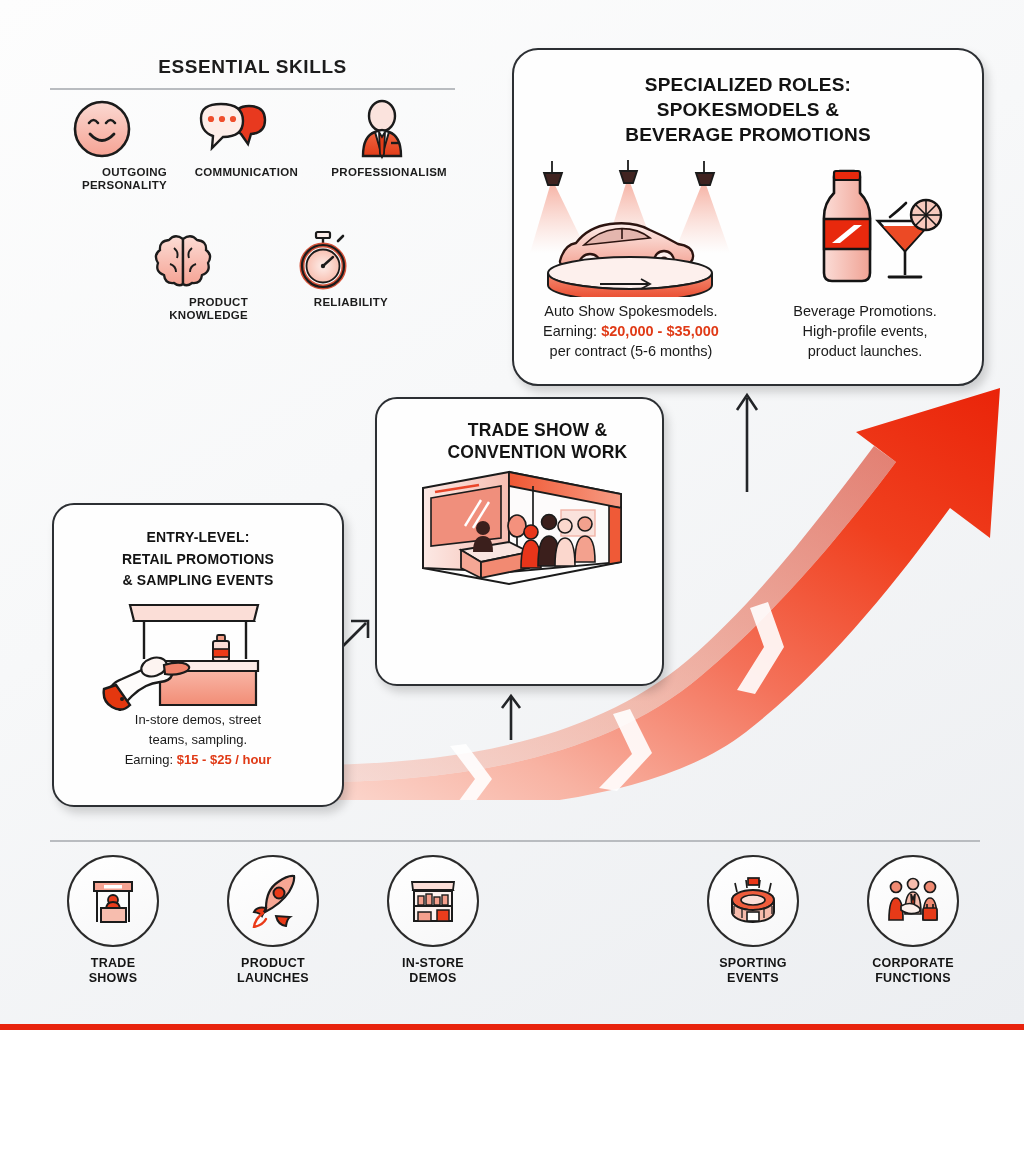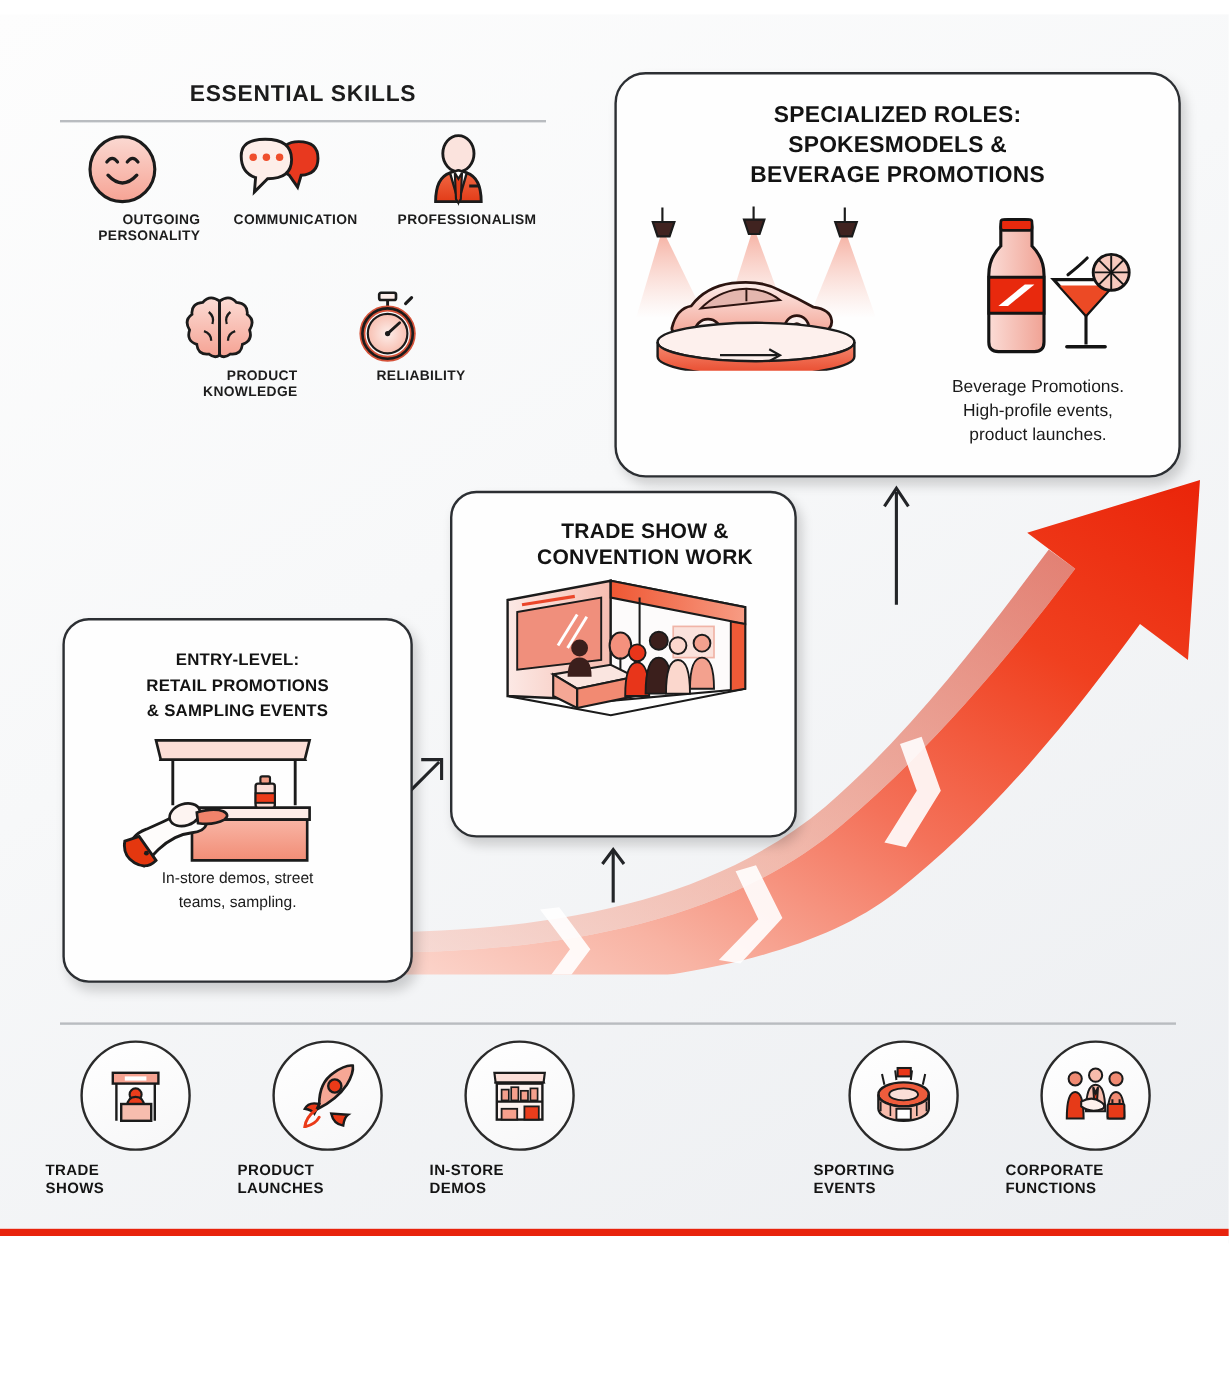--- a/index.html
+++ b/index.html
@@ -11,21 +11,20 @@
     position:relative;
   }
   #stage{
     position:absolute;left:0;top:0;width:1024px;height:1154px;
   }
   
   #canvas{
     position:absolute;left:0;top:0;width:1024px;height:1024px;
     background:linear-gradient(150deg,#fdfdfd 0%,#f7f8f9 42%,#eceef1 100%);
     overflow:hidden;
-    margin-top:12px;
   }
   #redrule{
     position:absolute;left:0;top:1024px;width:1024px;height:6px;background:#e8230d;
   }
   #footer{
     position:absolute;left:0;top:1030px;width:1024px;height:124px;background:#ffffff;
   }
 
   
   .sec-head{
@@ -74,21 +73,21 @@
   #card-trade .body{margin-top:2px;font-size:14.5px;line-height:19.5px;}
 
   #card-spec{left:512px;top:48px;width:468px;height:334px;border-radius:26px;}
   #card-spec h3{margin-top:22px;font-size:19px;line-height:25px;}
   #card-spec .twocol{display:flex;margin-top:10px;}
   #card-spec .col{flex:1;text-align:center;}
   #card-spec .col .ico{height:140px;display:flex;align-items:center;justify-content:center;}
   #card-spec .col .body{font-size:14.5px;line-height:20px;margin-top:4px;}
 
   
-  .evt{position:absolute;width:150px;top:855px;}
+  .evt{position:absolute;width:150px;text-align:center;top:855px;}
   .evt .circle{
     width:88px;height:88px;border-radius:50%;border:2.5px solid #2b2b2b;
     margin:0 auto;background:linear-gradient(160deg,#ffffff,#f7f7f8);
     display:flex;align-items:center;justify-content:center;
   }
   .evt .lbl{
     margin-top:9px;font-size:12.5px;font-weight:bold;color:#141414;line-height:15px;
     letter-spacing:.3px;white-space:pre-line;
   }
 </style>
@@ -291,20 +290,25 @@
               <circle cx="68" cy="108" r="5" fill="#3a1c17"></circle>
               <circle cx="142" cy="104" r="10" fill="#fdf0ee" stroke="#2c1410" stroke-width="2.3"></circle>
               <circle cx="142" cy="104" r="4.5" fill="#3a1c17"></circle>
 
               <ellipse cx="108" cy="116" rx="82" ry="16" fill="#fdf0ed" stroke="#1b1b1b" stroke-width="2"></ellipse>
               <path d="M26 116 a82 16 0 0 0 164 0 l0 12 a82 16 0 0 1 -164 0 Z" fill="url(#gdisc)" stroke="#1b1b1b" stroke-width="2"></path>
               <line x1="78" y1="127" x2="126" y2="127" stroke="#1b1b1b" stroke-width="1.8"></line>
               <polyline points="119,122 128,127 119,132" fill="none" stroke="#1b1b1b" stroke-width="1.8"></polyline>
             </svg>
           </div>
+          <div class="body">
+            <div>Auto Show Spokesmodels.</div>
+            <div><span>Earning: </span><span class="em">$20,000 - $35,000</span></div>
+            <div>per contract (5-6 months)</div>
+          </div>
         </div>
         <div class="col">
           <div class="ico">
             <svg width="158" height="124" viewBox="0 0 158 124">
               <defs>
                 <linearGradient id="gbot" x1="0" y1="0" x2="1" y2="0">
                   <stop offset="0%" stop-color="#fbdcd6"></stop>
                     <stop offset="100%" stop-color="#f0a294"></stop>
                 </linearGradient>
               </defs>
@@ -429,20 +433,21 @@
                    q-8 1 -14 4 q-8 4 -14 10 q-8 8 -12 14 Z" fill="#fefcfb" stroke="#1b1b1b" stroke-width="2.4"></path>
           <ellipse cx="54" cy="74" rx="13" ry="9" transform="rotate(-18 54 74)" fill="#fdf4f1" stroke="#1b1b1b" stroke-width="2.2"></ellipse>
           <path d="M64 72 q14 -4 22 -1 q6 3 1 7 q-9 5 -22 3 Z" fill="#f0836b" stroke="#1b1b1b" stroke-width="2.2"></path>
           <path d="M4 96 q-2 12 8 18 q10 6 18 -2 l-14 -20 Z" fill="#e4370f" stroke="#1b1b1b" stroke-width="2.4"></path>
           <circle cx="22" cy="106" r="2" fill="#1b1b1b"></circle>
         </svg>
       </div>
       <div class="body">
         <div>In-store demos, street</div>
         <div>teams, sampling.</div>
+        <div><span>Earning: </span><span class="em">$15 - $25 / hour</span></div>
       </div>
     </div>
 
     <div id="events-divider"></div>
 
     <div class="evt" style="left:38px;">
       <div class="circle">
         <svg width="54" height="54" viewBox="0 0 54 54">
           <rect x="8" y="8" width="38" height="9" fill="#f6a392" stroke="#1b1b1b" stroke-width="2"></rect>
           <rect x="18" y="11" width="18" height="3.5" fill="#ffffff"></rect>

